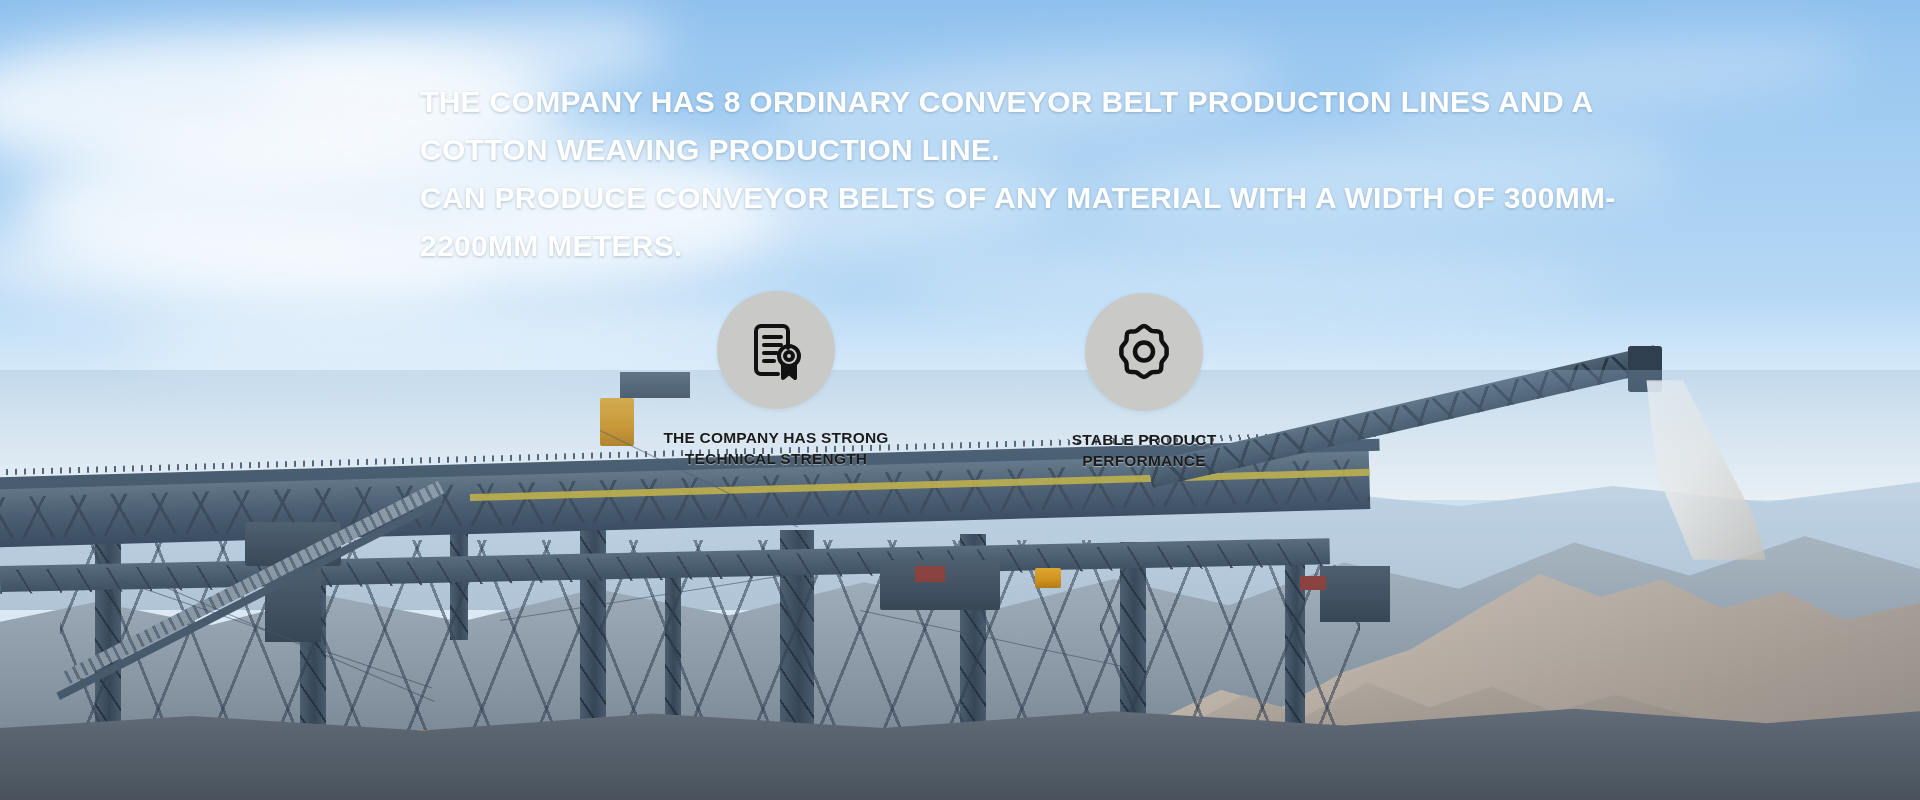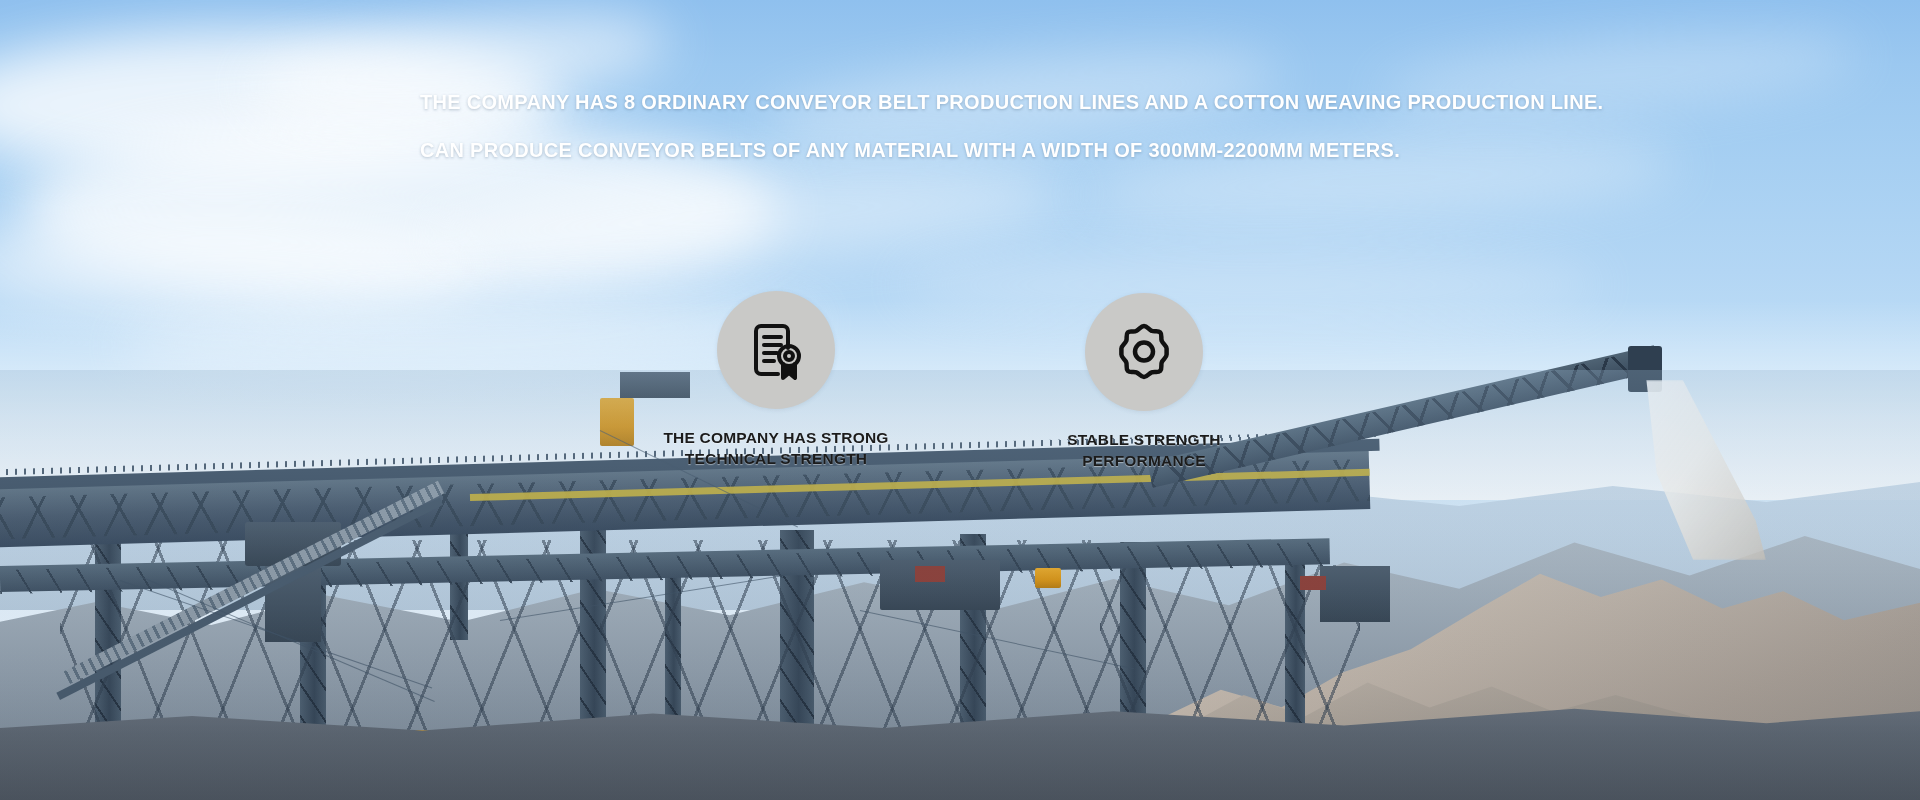--- a/index.html
+++ b/index.html
@@ -210,21 +210,21 @@
     position:absolute; inset:0;
     background:linear-gradient(to bottom, rgba(150,180,205,.30) 0%, rgba(120,150,175,.10) 35%, rgba(60,75,92,.06) 100%);
     pointer-events:none;
   }
 
   
   .headline{
     position:absolute; left:420px; top:78px;
     width:1200px;
     color:#ffffff;
-    font-size:20px;
+    font-size:30px;
     font-weight:bold;
     line-height:48px;
     letter-spacing:.3px;
     text-shadow:0 1px 3px rgba(40,70,100,.30);
     white-space:pre-line;
   }
 
   
   .features{
     position:absolute; left:0; top:291px; width:1920px;
@@ -359,18 +359,18 @@
 
     <div class="feature f3">
       <div class="fcircle">
         <span>
           <svg width="62" height="62" viewBox="0 0 62 62" fill="none" stroke="#111" stroke-width="4.5" stroke-linejoin="round" stroke-linecap="round">
             <path d="M31 5c3.2 0 4.6 3.6 7.6 4.8 3 1.3 6.3-.7 8.6 1.6s.3 5.6 1.6 8.6c1.2 3 4.8 4.4 4.8 7.6v6c0 3.2-3.6 4.6-4.8 7.6-1.3 3 .7 6.3-1.6 8.6s-5.6.3-8.6 1.6C35.6 52.6 34.2 56 31 56s-4.6-3.4-7.6-4.6c-3-1.3-6.3.7-8.6-1.6s-.3-5.6-1.6-8.6C12 38.2 8.4 36.8 8.4 33.6v-6c0-3.2 3.6-4.6 4.8-7.6 1.3-3-.7-6.3 1.6-8.6s5.6.3 8.6-1.6C26.4 8.6 27.8 5 31 5z"></path>
             <circle cx="31" cy="30.6" r="9"></circle>
           </svg>
         </span>
       </div>
-      <div class="flabel">STABLE STRENGTH
+      <div class="flabel">STABLE PRODUCT
 PERFORMANCE</div>
     </div>
 
   </div>
 </div>
 
 </body></html>

